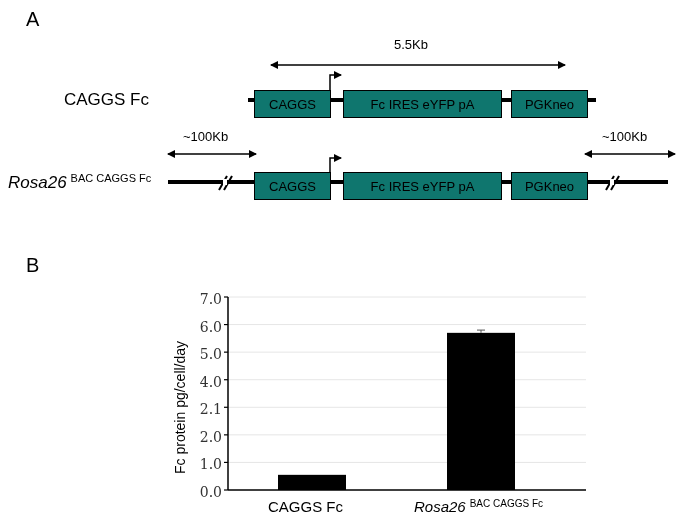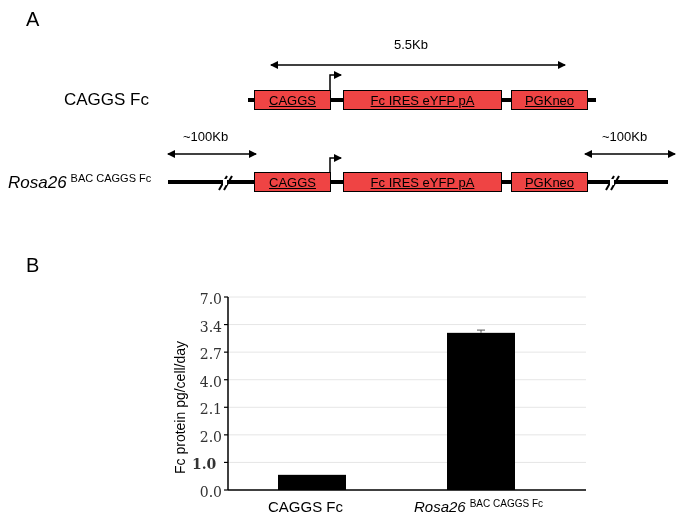--- a/index.html
+++ b/index.html
@@ -2,21 +2,21 @@
 <html><head>
 <meta charset="utf-8">
 <style>
   html, body { margin:0; padding:0; background:#ffffff; }
   body { width:685px; height:523px; position:relative; overflow:hidden; font-family:"Liberation Sans", sans-serif; color:#000; }
   .abs { position:absolute; }
   .panel-label { font-size:20px; }
   .label { font-size:17px; white-space:nowrap; }
   .label i { font-style:italic; }
   .sup { font-size:11px; vertical-align:6px; margin-left:4px; }
-  .box { position:absolute; height:20px; border:1.5px solid #000; background:#ef4444; box-sizing:border-box; font-size:13px; display:flex; align-items:center; justify-content:center; white-space:nowrap;text-decoration:underline; }
+  .box { position:absolute; height:28px; border:1.5px solid #000; background:#0f766e; box-sizing:border-box; font-size:13px; display:flex; align-items:center; justify-content:center; white-space:nowrap; }
   .bp { font-size:13px; white-space:nowrap; }
   svg { position:absolute; left:0; top:0; }
   .tick { font-family:"DejaVu Serif", serif; font-size:14px; color:#333; text-align:right; width:24px; }
   .ylabel { font-size:14px; transform:rotate(-90deg); transform-origin:left top; white-space:nowrap; }
   .xlabel { font-size:15px; white-space:nowrap; }
   .xlabel .sup2 { font-size:10px; vertical-align:5px; margin-left:4px; }
 </style>
 </head>
 <body>
 
@@ -95,26 +95,26 @@
     <rect x="278" y="474.8357142857143" width="68" height="15.164285714285711" fill="#000000"></rect>
     <rect x="447" y="332.84285714285716" width="68" height="157.15714285714284" fill="#000000"></rect>
     <line x1="481" y1="332.84285714285716" x2="481" y2="330.0857142857143" stroke="#555" stroke-width="1"></line>
     <line x1="477" y1="330.0857142857143" x2="485" y2="330.0857142857143" stroke="#555" stroke-width="1"></line>
     <line x1="228" y1="297" x2="228" y2="490" stroke="#000" stroke-width="1.5"></line>
     <line x1="228" y1="490" x2="586" y2="490" stroke="#000" stroke-width="1.5"></line>
   </svg>
 
 <div id="yticks">
     <div class="abs tick" style="left: 198px; top: 484px; text-align: right;">0.0</div>
-    <div class="abs tick" style="left: 192px; top: 456.429px; font-weight: bold;">1.0</div>
+    <div class="abs tick" style="left: 198px; top: 456.429px;">1.0</div>
     <div class="abs tick" style="left: 198px; top: 429px;">2.0</div>
     <div class="abs tick" style="left: 198px; top: 401.286px;">2.1</div>
     <div class="abs tick" style="left: 198px; top: 373.714px;">4.0</div>
-    <div class="abs tick" style="left: 198px; top: 346.143px;">2.7</div>
-    <div class="abs tick" style="left: 198px; top: 318.571px;">3.4</div>
+    <div class="abs tick" style="left: 198px; top: 346.143px;">5.0</div>
+    <div class="abs tick" style="left: 198px; top: 318.571px;">6.0</div>
     <div class="abs tick" style="left: 198px; top: 291px;">7.0</div>
   </div>
 
 <div class="abs xlabel" style="left:268px;top:498px;">
   <span>CAGGS Fc</span>
 </div>
 <div class="abs xlabel" style="left:414px;top:498px;">
   <i>Rosa26</i><span class="sup2">BAC  CAGGS Fc</span>
 </div>
 

